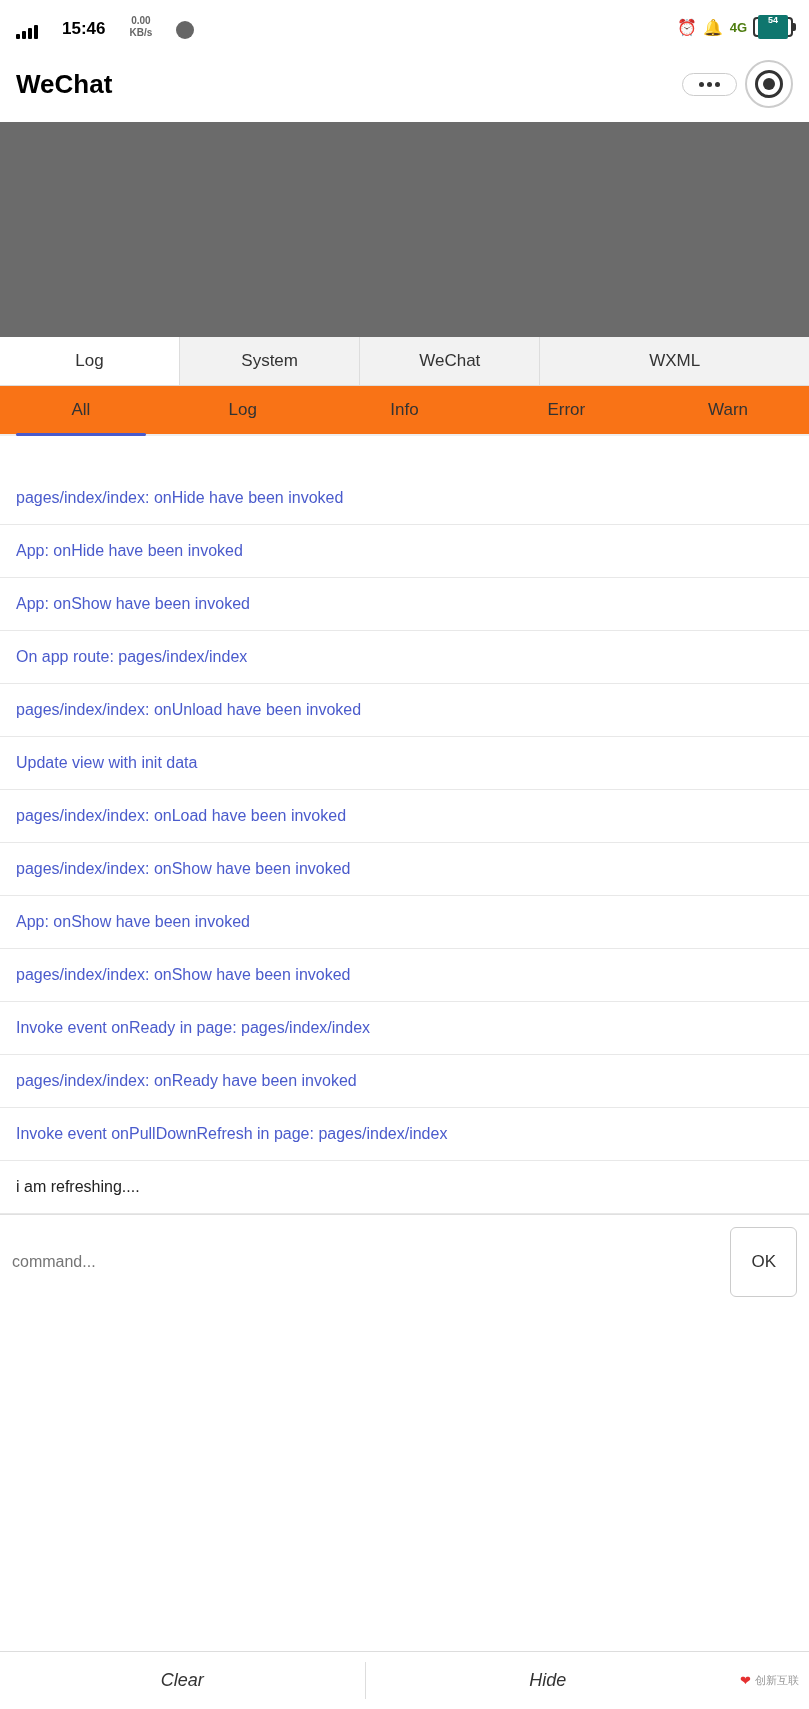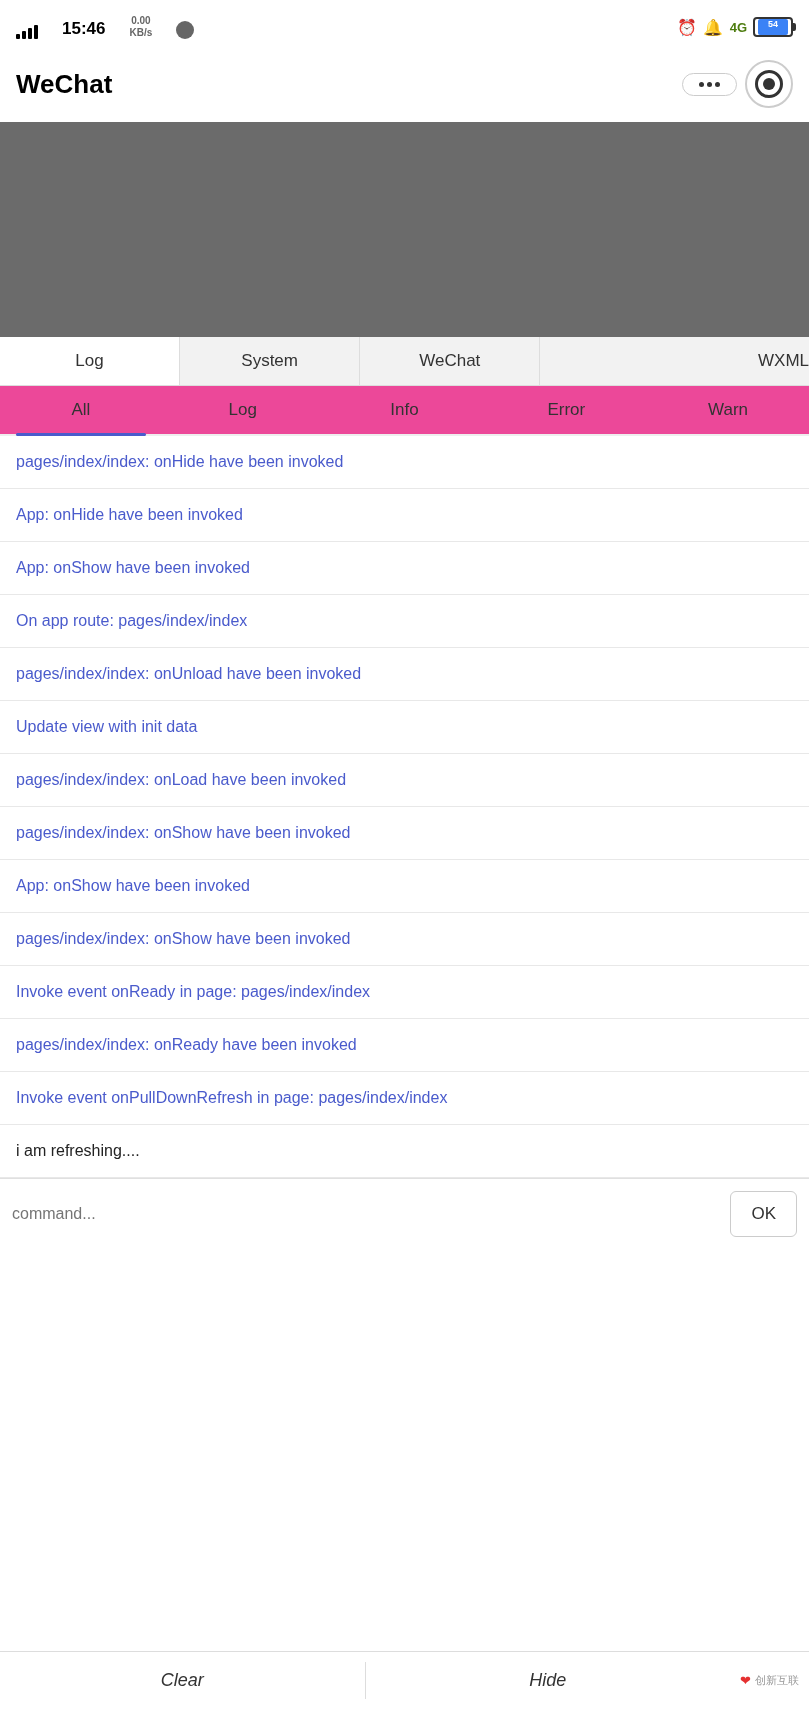--- a/index.html
+++ b/index.html
@@ -79,22 +79,22 @@
       align-items: center;
       border: 2px solid #333;
       border-radius: 4px;
       padding: 2px 3px;
       height: 20px;
       position: relative;
       gap: 2px;
     }
     .battery-fill {
       width: 30px;
-      height: 16px;
-      background: #3b82f6;
+      height: 24px;
+      background: #0f766e;
       border-radius: 2px;
     }
     .battery-tip {
       width: 3px;
       height: 8px;
       background: #333;
       border-radius: 0 2px 2px 0;
       position: absolute;
       right: -5px;
       top: 50%;
@@ -193,27 +193,26 @@
       background: #f2f2f2;
       border-right: 1px solid #ddd;
     }
     .tab1.active {
       background: #fff;
       font-weight: 500;
     }
     .tab1:last-child {
       border-right: none;
       flex: 1.5;
-      text-align: right;
     }
 
     
     .tabs-row2 {
       display: flex;
-      background: #ec4899;
+      background: #f97316;
       border-bottom: 2px solid #eee;
     }
     .tab2 {
       flex: 1;
       padding: 14px 0;
       text-align: center;
       font-size: 17px;
       color: #333;
       cursor: pointer;
       position: relative;
@@ -228,20 +227,21 @@
       left: 10%;
       width: 80%;
       height: 3px;
       background: #4a5bcc;
       border-radius: 2px;
     }
 
     
     .log-list {
       background: #fff;
+      margin-top: 36px;
     }
     .log-item {
       padding: 14px 16px;
       border-bottom: 1px solid #e8e8e8;
       font-size: 16px;
       line-height: 1.5;
     }
     .log-item.blue {
       color: #4a5bcc;
     }
@@ -260,21 +260,21 @@
     }
     .command-input {
       flex: 1;
       font-size: 16px;
       color: #b91c1c;
       border: none;
       outline: none;
       background: transparent;
     }
     .ok-button {
-      padding: 12px 20px;
+      padding: 24px 20px;
       border: 1px solid #ccc;
       border-radius: 6px;
       background: #fff;
       font-size: 17px;
       color: #333;
       cursor: pointer;
     }
 
     
     .bottom-bar {

